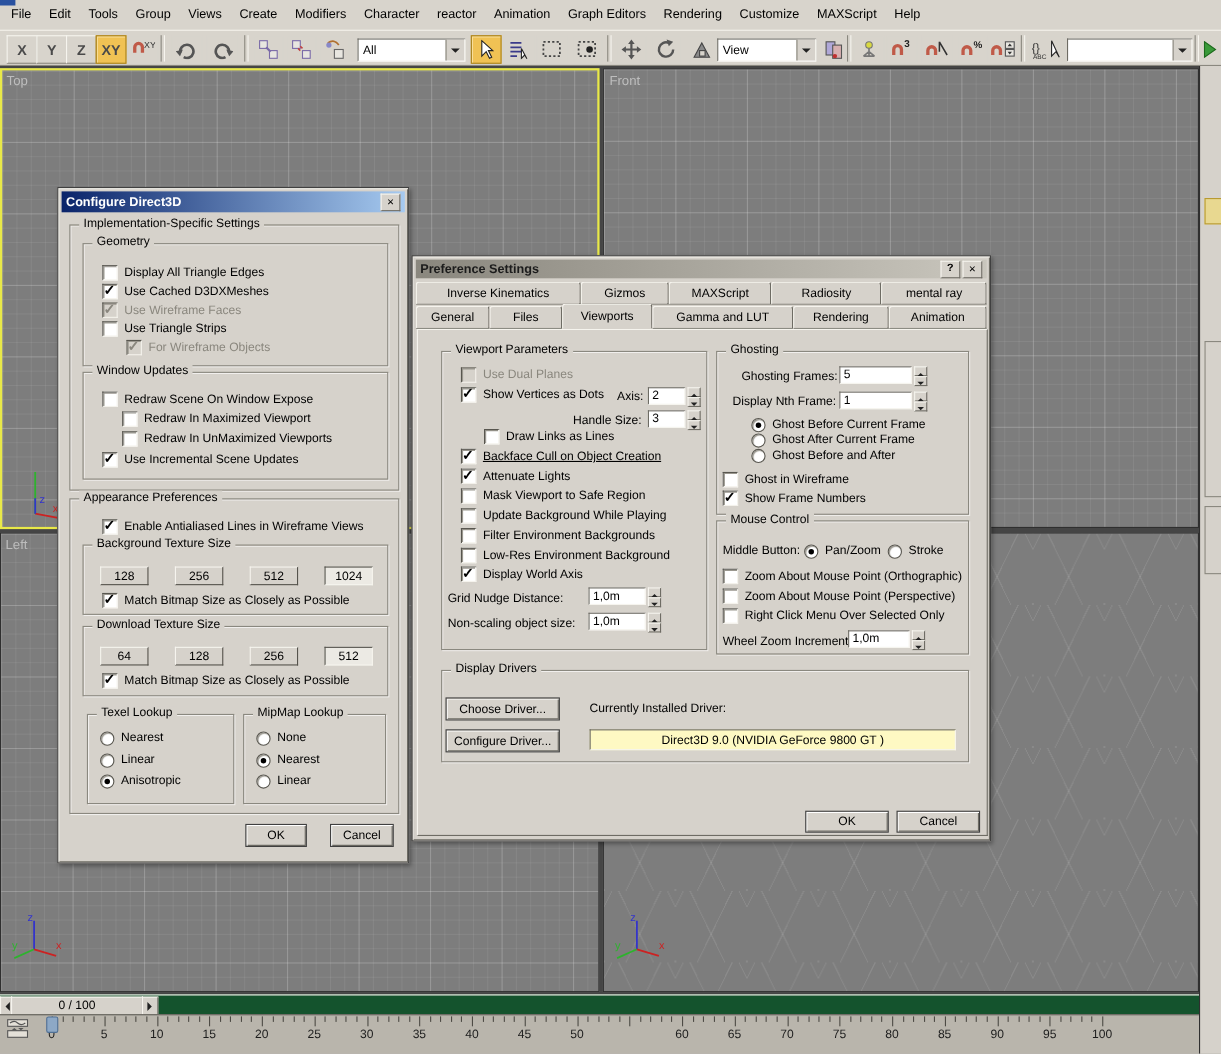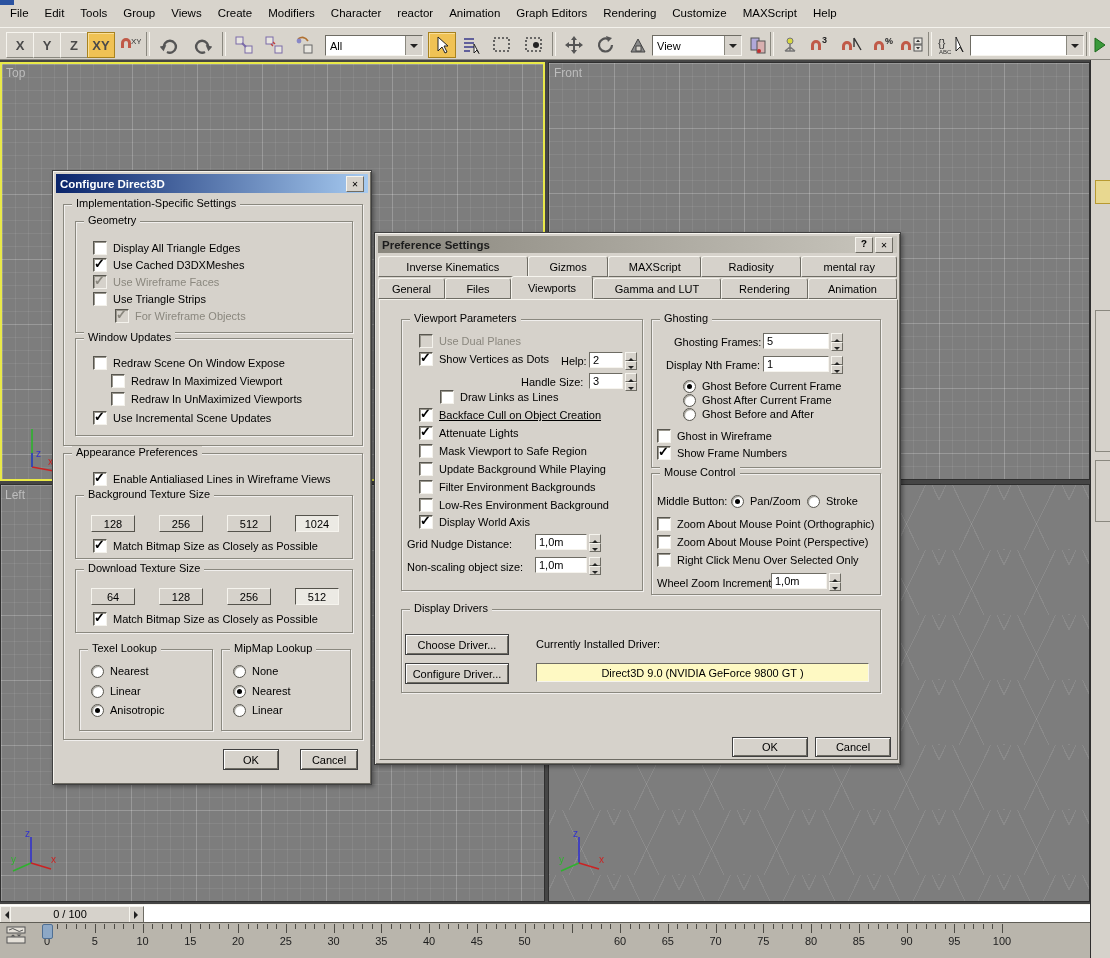--- a/index.html
+++ b/index.html
@@ -32,21 +32,21 @@
       background-size:65px 65px,65px 65px,13px 13px,13px 13px;
       border:1px solid #2f2f2f;box-sizing:border-box;}
   .vp.active{border:2px solid #e9e948;}
   .vp.persp{background-image:repeating-linear-gradient(64deg,rgba(255,255,255,.10) 0 1px,transparent 1px 40px),
         repeating-linear-gradient(-64deg,rgba(255,255,255,.10) 0 1px,transparent 1px 40px);}
   .vplabel{position:absolute;color:#bdbdbd;font-size:12px;}
   
   .sliver{left:1090px;top:60px;width:20px;height:898px;background:#d6d2cb;border-left:1px solid #2f2f2f;box-sizing:border-box;}
   .sliver .frag{position:absolute;left:4px;width:18px;border:1px solid #8a887f;background:#d6d2cb;}
   
-  .timeslider{left:0;top:904px;width:1090px;height:18px;background:#ffffff;border-top:1px solid #f4f2ec;box-sizing:border-box;}
+  .timeslider{left:0;top:904px;width:1090px;height:18px;background:#14532d;border-top:1px solid #f4f2ec;box-sizing:border-box;}
   .tsbtnL,.tsbtnR{position:absolute;top:1px;height:16px;background:#d6d2cb;border:1px solid;border-color:#f6f4ee #6e6c64 #6e6c64 #f6f4ee;display:flex;align-items:center;justify-content:center;}
   .tri-l{width:0;height:0;border:4px solid transparent;border-right-color:#222;margin-right:2px;}
   .tri-r{width:0;height:0;border:4px solid transparent;border-left-color:#222;margin-left:2px;}
   .tslider{position:absolute;left:10px;top:1px;width:118px;height:16px;background:#d6d2cb;border:1px solid;border-color:#f6f4ee #6e6c64 #6e6c64 #f6f4ee;text-align:center;line-height:15px;font-size:11px;}
   .trackbar{left:0;top:922px;width:1090px;height:36px;background:#b9b5ac;border-top:1px solid #5f5d56;box-sizing:border-box;}
   .trackbar .tick{position:absolute;top:1px;width:1px;height:5px;background:#4d4b45;}
   .trackbar .tick.major{height:9px;}
   .trackbar .tnum{position:absolute;top:12px;width:30px;margin-left:-15px;text-align:center;font-size:11px;color:#1d1d1d;}
   .frame-marker{position:absolute;top:1px;width:11px;height:15px;background:#8da8c6;border:1px solid #4f6f94;border-radius:2px;box-sizing:border-box;}
   .mce-icon{position:absolute;left:6px;top:2px;width:22px;height:20px;}
@@ -651,21 +651,21 @@
     <span class="glabel">Viewport Parameters</span>
   </div>
   <div class="cb dis" style="left:44px;top:101px;">
       <span class="box"></span>
       <span class="lbl">Use Dual Planes</span>
     </div>
   <div class="cb" style="left:44px;top:119px;">
       <span class="box on"></span>
       <span class="lbl">Show Vertices as Dots</span>
     </div>
-  <span class="flabel" style="left:186px;top:122px;">Help:</span>
+  <span class="flabel" style="left:186px;top:122px;">Axis:</span>
   <div class="spin" style="left:214px;top:119px;">
     <span class="sfield" style="width:34px;">2</span>
     <span class="sbtns">
         <div class="up"></div>
         <div class="dn"></div>
       </span>
   </div>
   <span class="flabel" style="left:146px;top:143px;">Handle Size:</span>
   <div class="spin" style="left:214px;top:140px;">
     <span class="sfield" style="width:34px;">3</span>

